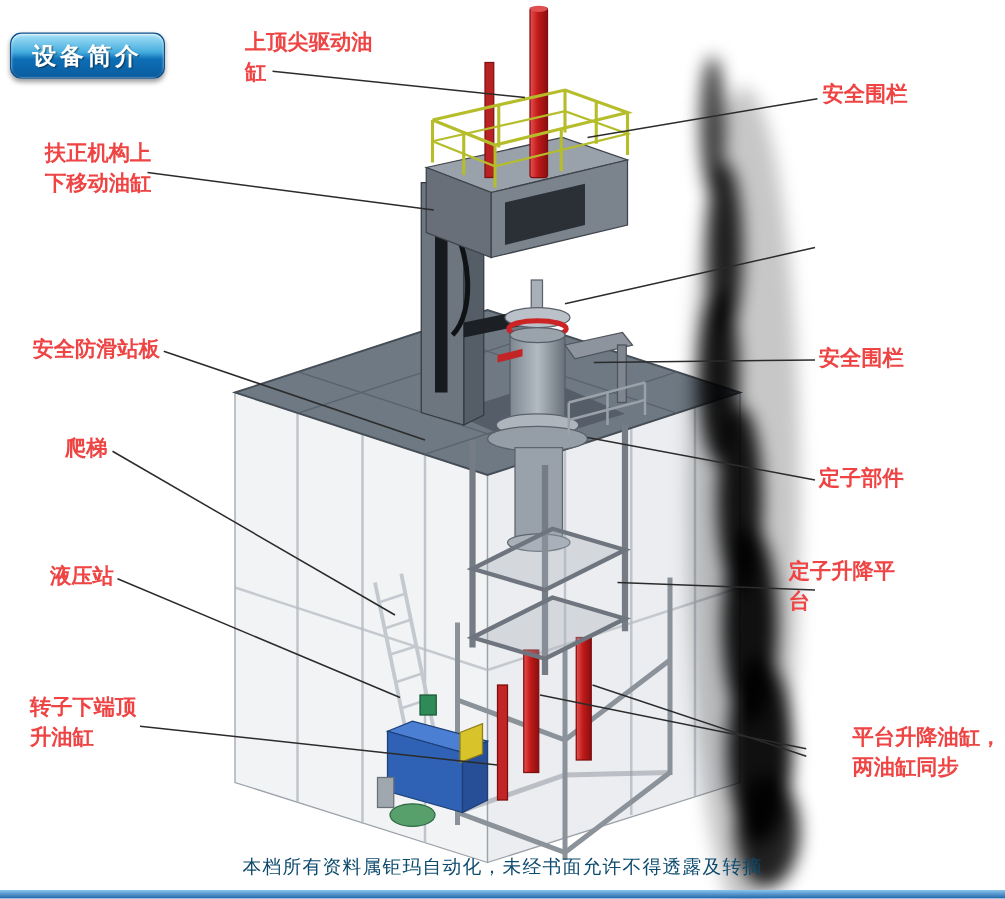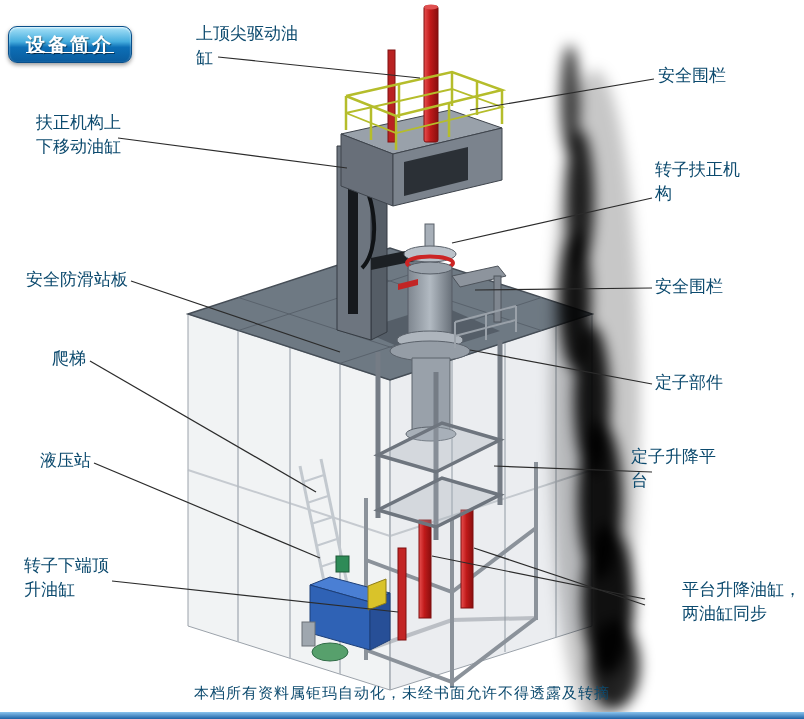--- a/index.html
+++ b/index.html
@@ -9,24 +9,23 @@
   .art{position:absolute;left:0;top:0;width:804px;height:719px}
 
   .badge{
     position:absolute;left:8px;top:26px;width:124px;height:37px;border-radius:9px;
     background:linear-gradient(180deg,#a8e2f8 0%,#45adde 42%,#0d6fb6 58%,#0a5c9e 100%);
     border:1px solid #0a4f8a;
     box-shadow:0 2px 4px rgba(0,0,0,.4), inset 0 1px 2px rgba(255,255,255,.75);
     color:#fff;font-weight:bold;font-size:19px;letter-spacing:3px;
     display:flex;align-items:center;justify-content:center;
     text-shadow:1px 1px 1px rgba(0,0,0,.45);
-    text-decoration:underline;
   }
 
-  .label{position:absolute;font-size:17px;font-weight:400;color:#0c4a6e;line-height:1.42}
+  .label{position:absolute;font-size:17px;font-weight:700;color:#ef4444;line-height:1.42}
   .l-top-tip{left:196px;top:22px;width:108px}
   .l-fence{left:658px;top:64px}
   .l-cent-cyl{left:36px;top:111px;width:94px}
   .l-rot-cent{left:655px;top:158px;width:94px}
   .l-anti-slip{left:26px;top:268px}
   .l-rotor{left:655px;top:275px}
   .l-ladder{left:52px;top:347px}
   .l-stator{left:655px;top:371px}
   .l-hydraulic{left:40px;top:449px}
   .l-stator-lift{left:631px;top:445px;width:94px}
@@ -226,21 +225,20 @@
       <line x1="645" y1="599" x2="432" y2="556"></line>
       <line x1="645" y1="605" x2="474" y2="548"></line>
     </g>
   </svg>
 
   <div class="badge">设备简介</div>
 
   <div class="label l-top-tip">上顶尖驱动油缸</div>
   <div class="label l-fence">安全围栏</div>
   <div class="label l-cent-cyl">扶正机构上下移动油缸</div>
-  <div class="label l-rot-cent">转子扶正机构</div>
   <div class="label l-anti-slip">安全防滑站板</div>
   <div class="label l-rotor">安全围栏</div>
   <div class="label l-ladder">爬梯</div>
   <div class="label l-stator">定子部件</div>
   <div class="label l-hydraulic">液压站</div>
   <div class="label l-stator-lift">定子升降平台</div>
   <div class="label l-rotor-jack">转子下端顶升油缸</div>
   <div class="label l-platform-lift">平台升降油缸，两油缸同步</div>
 
   <div class="footer">本档所有资料属钜玛自动化，未经书面允许不得透露及转摘</div>

